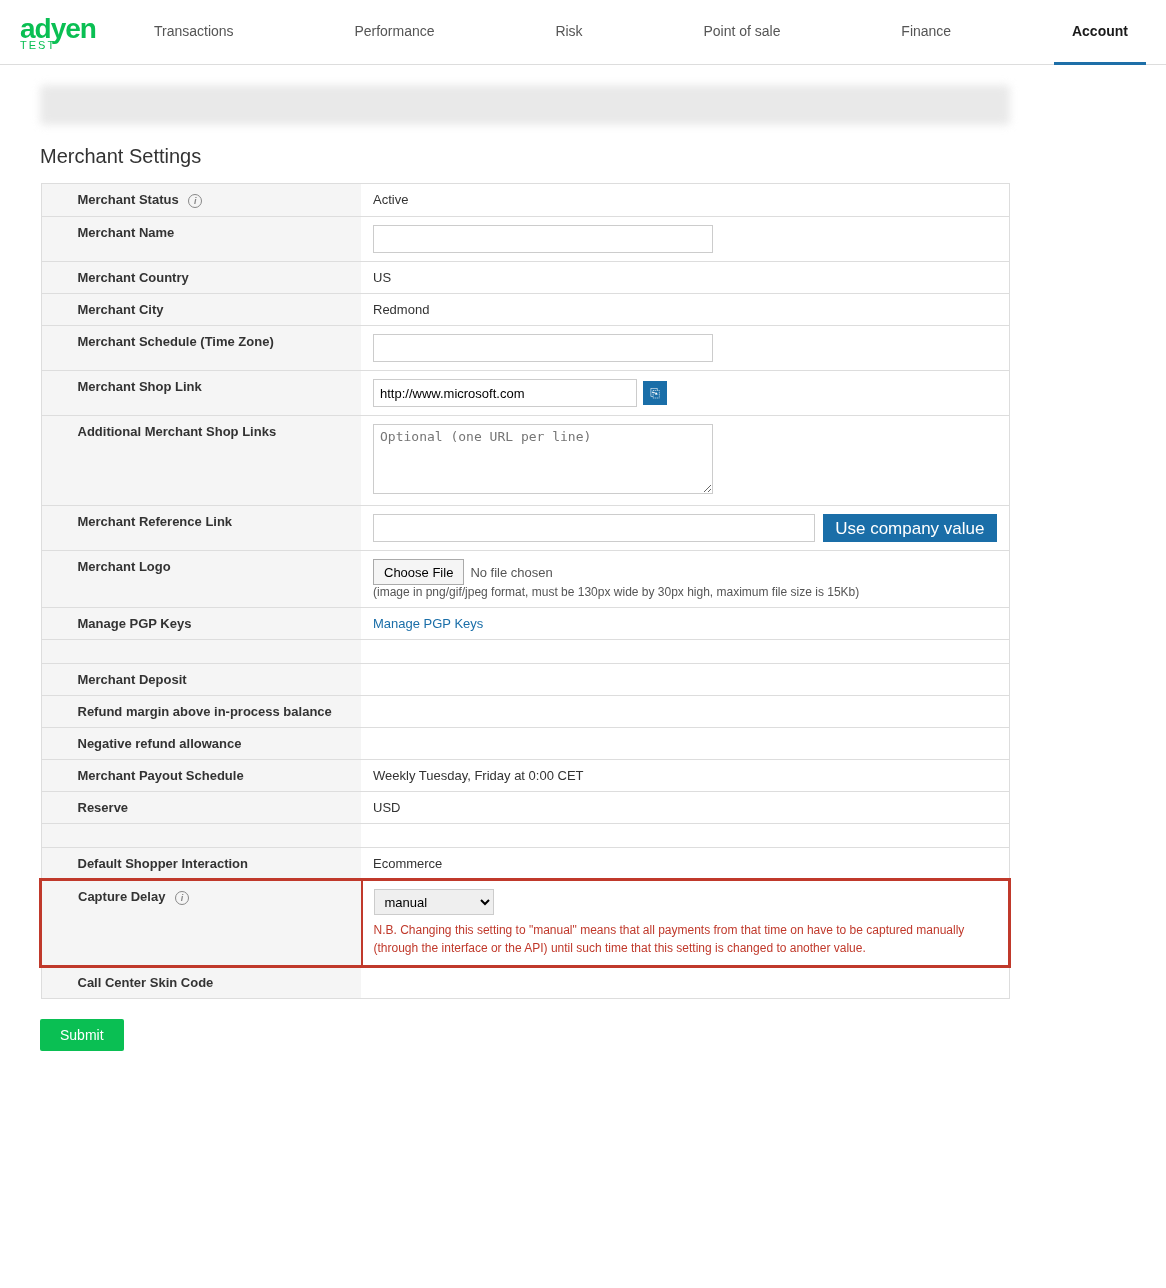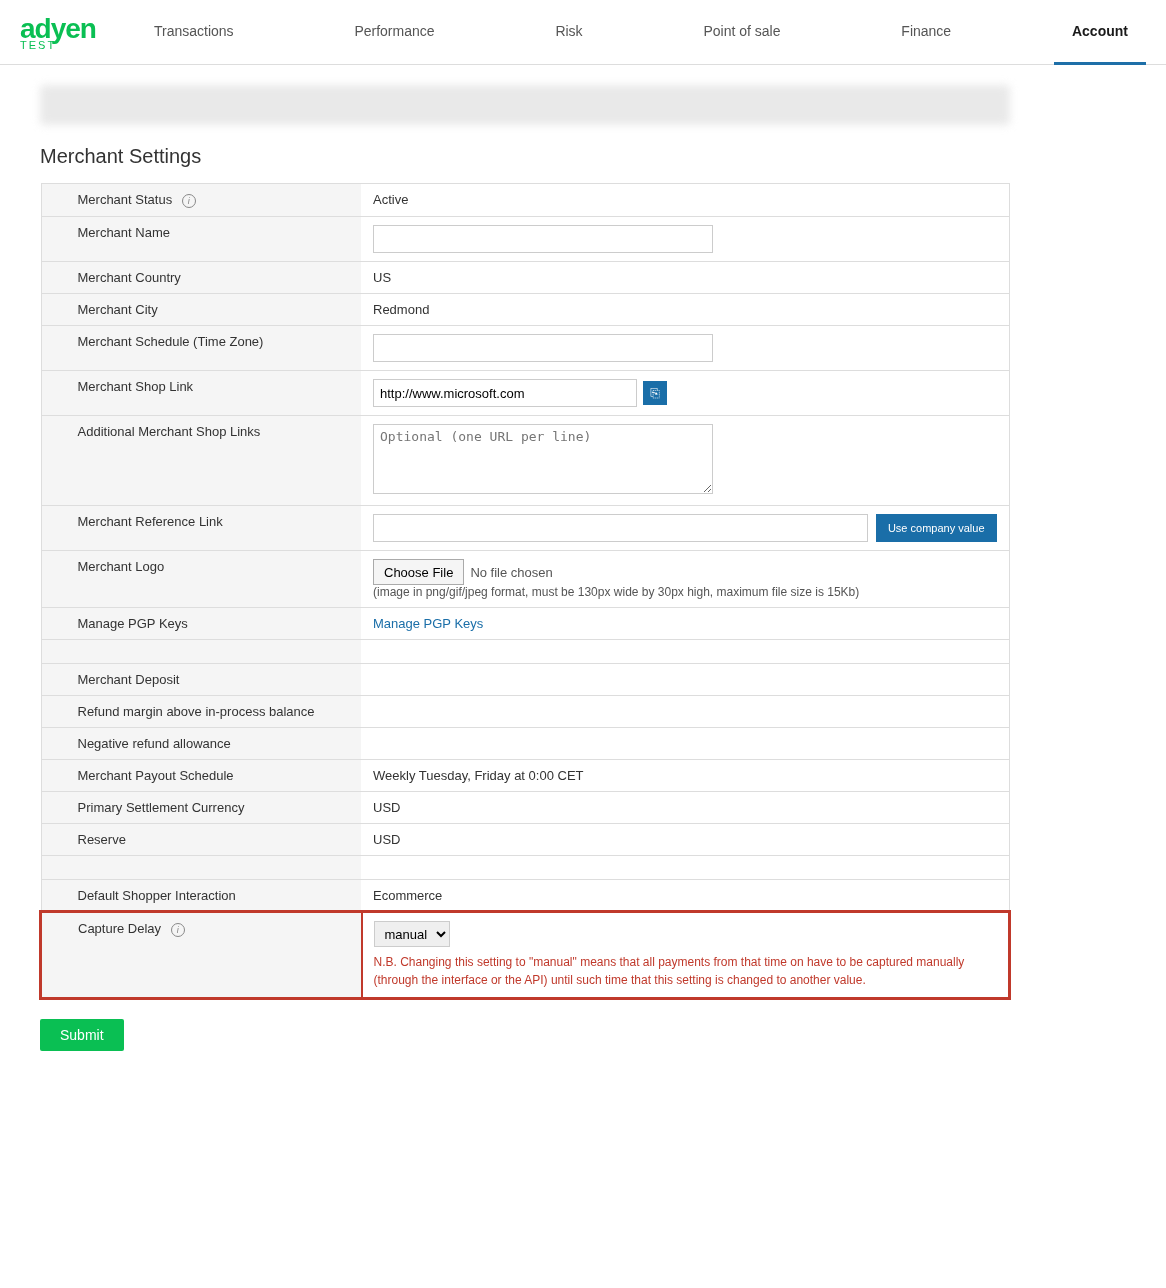--- a/index.html
+++ b/index.html
@@ -59,21 +59,21 @@
     }
     .settings-table tr {
       border-bottom: 1px solid #ddd;
     }
     .settings-table td {
       padding: 8px 12px;
       vertical-align: top;
     }
     .settings-table td:first-child {
       background: #f5f5f5;
-      font-weight: normal;
+      font-weight: bold;
       width: 320px;
       white-space: nowrap;
       padding-left: 36px;
     }
     .settings-table td:last-child {
       background: #fff;
     }
     .info-icon {
       display: inline-flex; align-items: center; justify-content: center;
       width: 14px; height: 14px;
@@ -133,21 +133,21 @@
       padding: 4px 6px;
       font-size: 13px;
       height: 28px;
       max-width: 540px;
     }
     .use-company-btn {
       background: #1a6ea8;
       color: white;
       border: none;
       padding: 5px 12px;
-      font-size: 11px;
+      font-size: 17px;
       cursor: pointer;
       height: 28px;
     }
 
     
     .file-input-wrapper { display: flex; align-items: center; gap: 6px; }
     .choose-file-btn {
       border: 1px solid #aaa;
       background: #f5f5f5;
       padding: 3px 10px;
@@ -172,21 +172,21 @@
       color: #c0392b;
       font-size: 12px;
       margin-top: 6px;
       line-height: 1.5;
     }
     .capture-select {
       border: 1px solid #ccc;
       padding: 3px 6px;
       font-size: 13px;
       height: 26px;
-      width: 76px;
+      width: 120px;
     }
 
     
     .submit-btn {
       background: #0abf53;
       color: white;
       border: none;
       padding: 8px 20px;
       font-size: 14px;
       cursor: pointer;
@@ -320,24 +320,20 @@
       <td></td>
     </tr>
 
 
 
     <tr>
       <td>Merchant Payout Schedule</td>
       <td>Weekly Tuesday, Friday at 0:00 CET</td>
     </tr>
 
-    <tr>
-      <td>Primary Settlement Currency</td>
-      <td>USD</td>
-    </tr>
 
     <tr>
       <td>Reserve</td>
       <td>USD</td>
     </tr>
 
     <tr class="empty-row">
       <td></td>
           <td></td>
     </tr>
@@ -359,18 +355,22 @@
           <option value="1">1 day</option>
           <option value="2">2 days</option>
           <option value="3">3 days</option>
           <option value="4">4 days</option>
           <option value="5">5 days</option>
         </select>
         <div class="capture-note">N.B. Changing this setting to "manual" means that all payments from that time on have to be captured manually (through the interface or the API) until such time that this setting is changed to another value.</div>
       </td>
     </tr>
 
+    <tr>
+      <td>Call Center Skin Code</td>
+      <td></td>
+    </tr>
   </tbody>
     </table>
 
   <button class="submit-btn">Submit</button>
 
 </div>
 
 </body></html>

